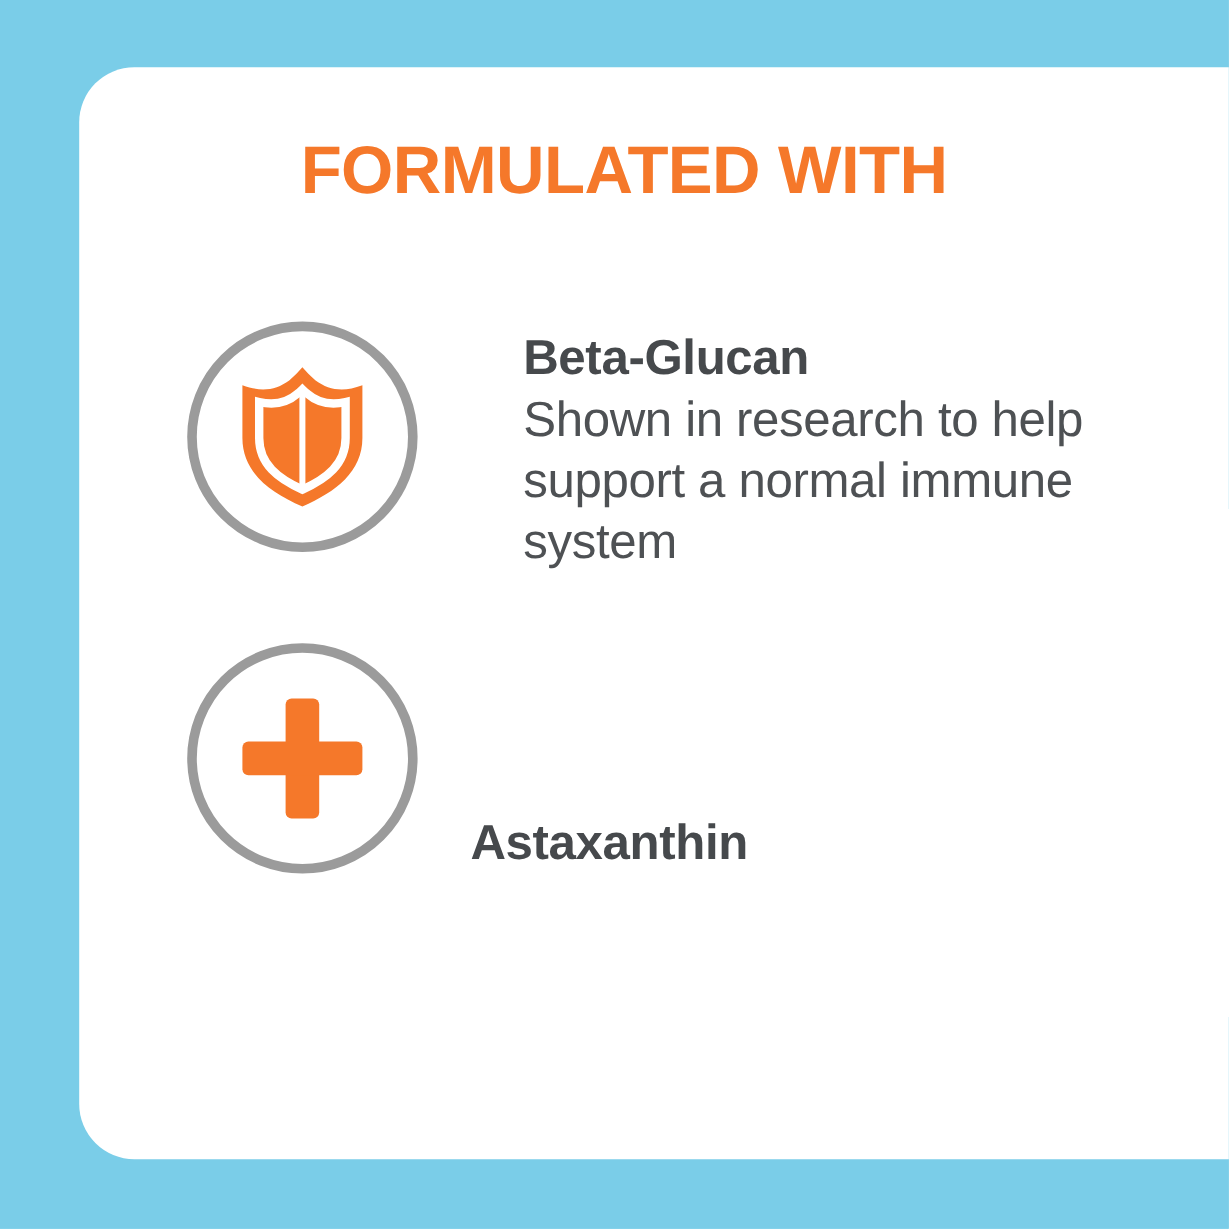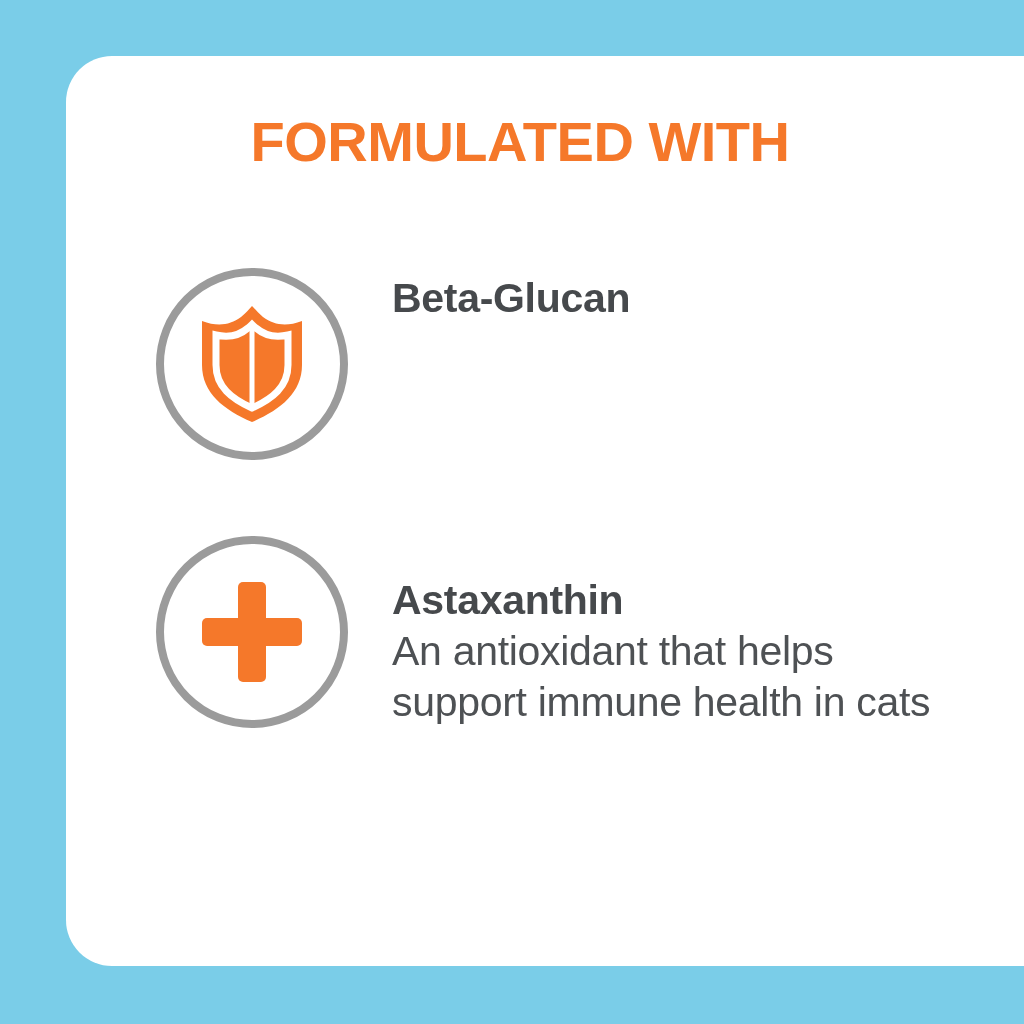--- a/index.html
+++ b/index.html
@@ -47,21 +47,21 @@
     line-height: 1.0;
     white-space: nowrap;
     font-family: "Liberation Sans", sans-serif;
   }
   
   .feature-row {
     position: absolute;
     display: flex;
     align-items: flex-start;
   }
-  #row-beta-glucan  { left: 90px; top: 212px; }
+  #row-beta-glucan  { left: 90px; top: 212px; gap: 44px; }
   #row-astaxanthin  { left: 90px; top: 480px; align-items: flex-end; }
 
   .icon-circle {
     flex: 0 0 auto;
     width: 192px;
     height: 192px;
     border-radius: 50%;
     border: 8px solid #9B9B9B;
     box-sizing: border-box;
     display: flex;
@@ -127,34 +127,34 @@
                      C 36 94, 20 82, 20 60
                      Z" fill="none" stroke="#FFFFFF" stroke-width="7"></path>
 
             <rect x="53.5" y="19" width="5" height="85" fill="#FFFFFF"></rect>
           </svg>
         </span>
       </div>
 
       <div class="feature-text">
         <div class="feature-title">Beta-Glucan</div>
+        <div class="feature-desc">Shown in research to help support a normal immune system</div>
       </div>
     </div>
 
     <div class="feature-row" id="row-astaxanthin">
 
       <div class="icon-circle">
         <span>
           <svg width="112" height="112" viewBox="0 0 112 112" aria-hidden="true">
             <rect x="42" y="6" width="28" height="100" rx="5" ry="5" fill="#F5782A"></rect>
             <rect x="6" y="42" width="100" height="28" rx="5" ry="5" fill="#F5782A"></rect>
           </svg>
         </span>
       </div>
 
       <div class="feature-text">
         <div class="feature-title">Astaxanthin</div>
-        <div class="feature-desc">An antioxidant that helps support immune health in cats</div>
       </div>
     </div>
 
   </div>
 </div>
 
 </body></html>

